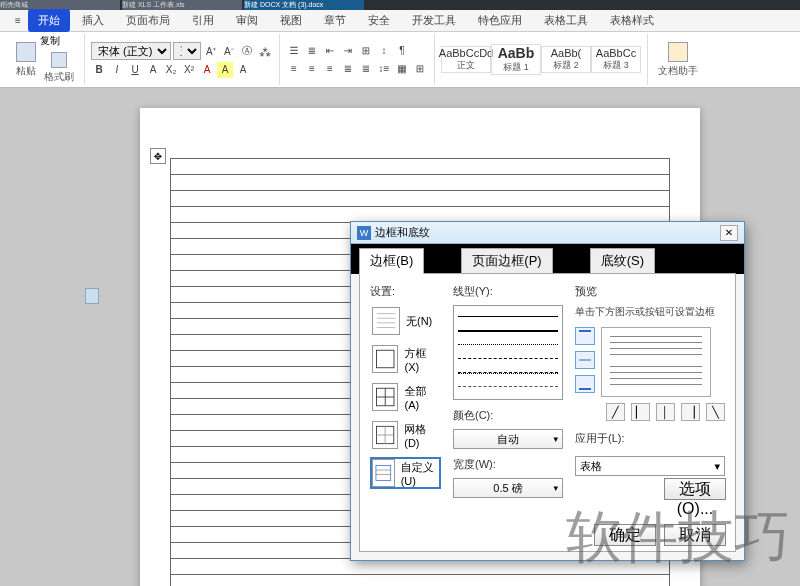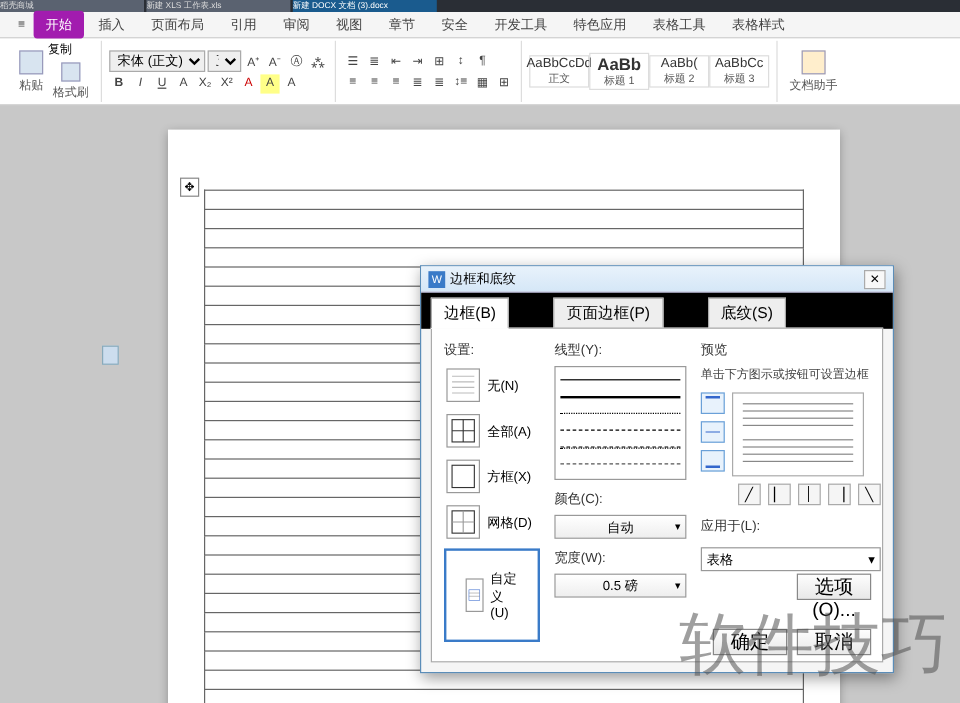--- a/index.html
+++ b/index.html
@@ -6,21 +6,21 @@
 body { width: 800px; height: 586px; background: #c8c8c8; overflow: hidden; position: relative; }
 
 
 .tab-bar { height: 10px; background: #2a2e35; display: flex; }
 .tab-item { display: inline-block; height: 10px; background: #5a6270; width: 120px; margin-right: 2px; font-size: 7px; color: #ddd; }
 .tab-item.active { background: #1a5b8e; color: #fff; }
 
 
 .ribbon-tabs { height: 22px; background: #f5f5f5; border-bottom: 1px solid #ccc; display: flex; align-items: center; font-size: 11px; padding-left: 10px; gap: 2px; }
 .ribbon-tab { padding: 4px 10px; color: #444; cursor: pointer; }
-.ribbon-tab.active { background: #a21caf; color: #fff; border-radius: 3px; }
+.ribbon-tab.active { background: #1d4ed8; color: #fff; border-radius: 3px; }
 
 
 .toolbar { height: 56px; background: #fff; border-bottom: 1px solid #bbb; display: flex; align-items: center; font-size: 11px; padding: 2px 6px; }
 .tool-group { display: flex; align-items: center; border-right: 1px solid #ddd; padding: 0 6px; height: 100%; }
 .tool-btn { display: flex; flex-direction: column; align-items: center; padding: 2px 4px; font-size: 10px; color: #555; cursor: pointer; }
 .tool-icon { width: 20px; height: 20px; background: #d8e4f0; border: 1px solid #99b; margin-bottom: 2px; }
 .font-select { border: 1px solid #aaa; font-size: 11px; height: 18px; padding: 0 2px; }
 .small-btn { width: 16px; height: 16px; border: 1px solid transparent; display: inline-flex; align-items: center; justify-content: center; font-size: 10px; color: #444; cursor: pointer; }
 .tool-rows { display: flex; flex-direction: column; gap: 2px; }
 .tool-row { display: flex; gap: 2px; align-items: center; }
@@ -43,21 +43,21 @@
 .dlg-title { height: 22px; background: linear-gradient(#e8f2fb,#d5e7f7); display: flex; align-items: center; padding: 0 6px; font-size: 11px; border-bottom: 1px solid #aac; }
 .dlg-title-icon { width: 14px; height: 14px; background: #3a7bc8; color: #fff; font-size: 9px; display: flex; align-items: center; justify-content: center; margin-right: 4px; }
 .dlg-close { margin-left: auto; width: 18px; height: 16px; border: 1px solid #aaa; background: #f8f8f8; font-size: 10px; display: flex; align-items: center; justify-content: center; cursor: pointer; }
 .dlg-tabs { display: flex; padding: 4px 8px 0; background: #000000; font-size: 13px; gap: 38px; }
 .dlg-tab { padding: 3px 10px; border: 1px solid #aaa; background: #eee; margin-right: -1px; cursor: pointer; }
 .dlg-tab.active { background: #fff; border-bottom-color: #fff; position: relative; z-index: 1; }
 .dlg-body { flex: 1; background: #fff; border: 1px solid #aaa; margin: -1px 8px 8px; padding: 10px; display: flex; gap: 12px; font-size: 11px; }
 .dlg-col { display: flex; flex-direction: column; }
 .sect-label { margin-bottom: 6px; color: #333; }
 .setting-opt { display: flex; align-items: center; gap: 6px; margin-bottom: 6px; padding: 2px; cursor: pointer; }
-.setting-opt.sel { border: 2px solid #3a7bc8; padding: 16px; }
+.setting-opt.sel { border: 2px solid #3a7bc8; padding: 0; }
 .opt-icon { width: 28px; height: 28px; border: 1px solid #999; background: #fff; display: flex; align-items: center; justify-content: center; }
 .opt-icon svg { width: 100%; height: 100%; }
 .line-style-box { width: 110px; height: 95px; border: 1px solid #999; background: #fff; padding: 4px; overflow-y: scroll; }
 .ls-item { height: 14px; display: flex; align-items: center; border-bottom: 1px solid transparent; }
 .ls-line { width: 100%; }
 .combo { width: 110px; height: 20px; border: 1px solid #999; background: linear-gradient(#fff,#eee); font-size: 11px; display: flex; align-items: center; justify-content: center; position: relative; cursor: pointer; }
 .combo::after { content: "▾"; position: absolute; right: 4px; font-size: 9px; }
 .preview-box { width: 150px; }
 .prev-hint { font-size: 10px; color: #444; margin-bottom: 8px; }
 .prev-area { display: flex; gap: 6px; }
@@ -307,33 +307,33 @@
                 <line x1="4" y1="16" x2="24" y2="16" stroke="#bbb"></line>
                 <line x1="4" y1="21" x2="24" y2="21" stroke="#bbb"></line>
               </svg>
             </div>
             <span>无(N)</span>
           </div>
         <div class="setting-opt">
             <div class="opt-icon">
               <svg viewBox="0 0 28 28">
                 <rect x="4" y="4" width="20" height="20" fill="none" stroke="#333"></rect>
-                <line x1="14" y1="4" x2="14" y2="24" stroke="#333"></line>
-                <line x1="4" y1="14" x2="24" y2="14" stroke="#333"></line>
               </svg>
             </div>
-            <span>全部(A)</span>
+            <span>方框(X)</span>
           </div>
         <div class="setting-opt">
             <div class="opt-icon">
               <svg viewBox="0 0 28 28">
                 <rect x="4" y="4" width="20" height="20" fill="none" stroke="#333"></rect>
+                <line x1="14" y1="4" x2="14" y2="24" stroke="#333"></line>
+                <line x1="4" y1="14" x2="24" y2="14" stroke="#333"></line>
               </svg>
             </div>
-            <span>方框(X)</span>
+            <span>全部(A)</span>
           </div>
         <div class="setting-opt">
             <div class="opt-icon">
               <svg viewBox="0 0 28 28">
                 <rect x="4" y="4" width="20" height="20" fill="none" stroke="#333"></rect>
                 <line x1="14" y1="4" x2="14" y2="24" stroke="#999"></line>
                 <line x1="4" y1="14" x2="24" y2="14" stroke="#999"></line>
               </svg>
             </div>
             <span>网格(D)</span>

